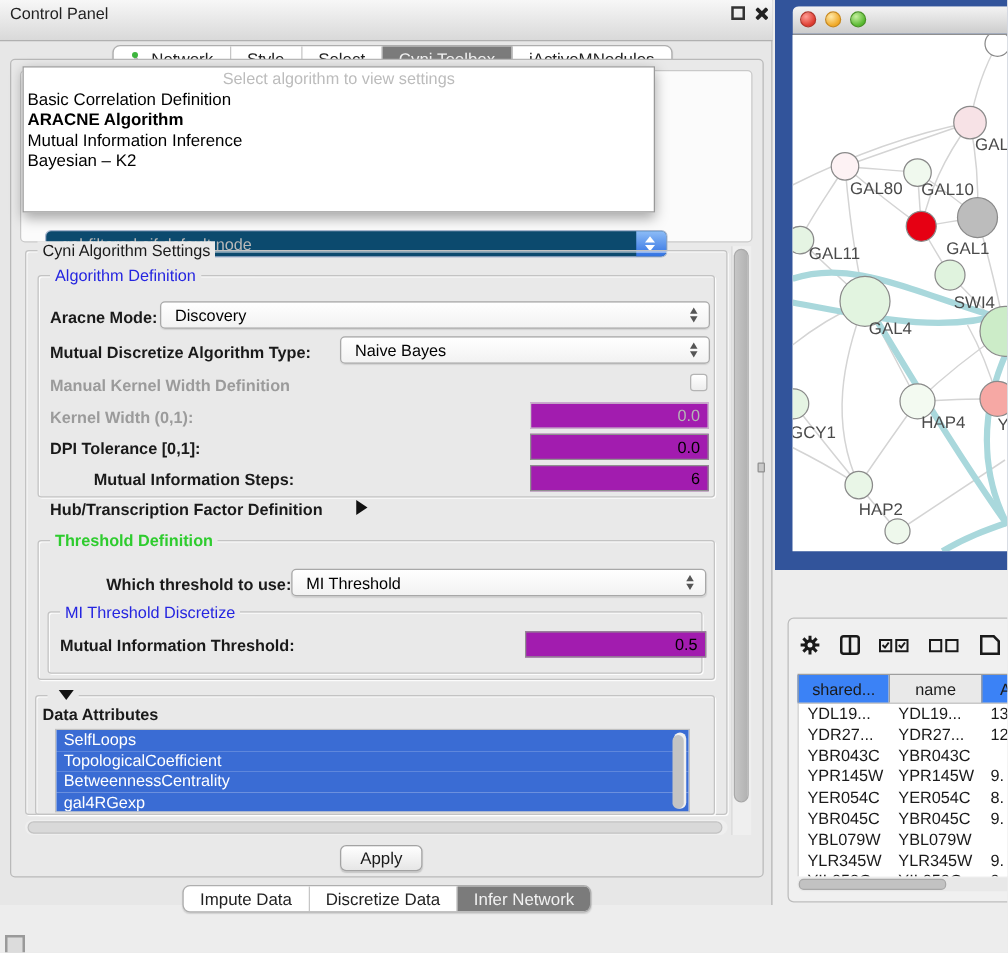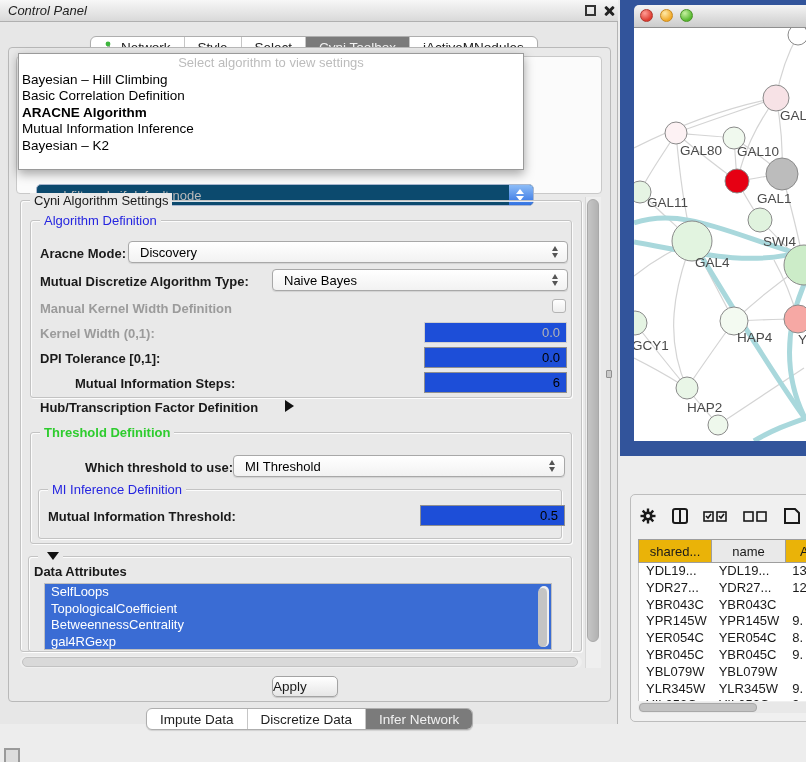--- a/index.html
+++ b/index.html
@@ -4,23 +4,23 @@
 <style>
   * { margin:0; padding:0; box-sizing:border-box; }
   html,body { width:806px; height:762px; overflow:hidden; }
   body { font-family:"Liberation Sans", sans-serif; font-size:13px; background:#ededed; color:#1a1a1a; }
   .stage { position:relative; width:806px; height:762px; background:#ededed; overflow:hidden; }
   .abs { position:absolute; }
 
   
   .cp-window { left:0; top:8; width:618px; height:724px; background:#e7e7e7;
                border-top:1px solid #b5b5b5; border-right:1px solid #b5b5b5; }
-  .cp-titlebar { left:0; top:8; width:618px; height:22px;
+  .cp-titlebar { left:0; top:8; width:618px; height:33px;
                  background:linear-gradient(#f7f7f7,#d9d9d9);
-                 border-bottom:1px solid #b0b0b0;font-style:italic; }
+                 border-bottom:1px solid #b0b0b0; }
   .cp-title { position:absolute; left:8px; top:3px; font-size:13px; color:#222; }
   .float-btn { position:absolute; left:585px; top:5px; width:11px; height:11px; border:2px solid #333; background:transparent; }
   .close-btn { position:absolute; left:602px; top:4px; width:13px; height:13px; }
   .close-btn::before, .close-btn::after { content:""; position:absolute; left:6px; top:1px; width:3px; height:12px; background:#222; border-radius:1px; }
   .close-btn::before { transform:rotate(45deg); }
   .close-btn::after  { transform:rotate(-45deg); }
 
   
   .seg { display:flex; background:#fff; border:1px solid #aeaeae; border-radius:6px; overflow:hidden;
          box-shadow:0 1px 1px rgba(0,0,0,0.12); }
@@ -67,21 +67,21 @@
   .lbl.gray { color:#9b9b9b; }
 
   .combo { position:absolute; background:linear-gradient(#ffffff,#f2f2f2); border:1px solid #a8a8a8;
            border-radius:4px; height:22px; box-shadow:0 1px 1px rgba(0,0,0,.1); }
   .combo .val { position:absolute; left:11px; top:3px; color:#000; }
   .stepper::before { content:""; position:absolute; right:9px; top:4px; border-left:3.5px solid transparent;
            border-right:3.5px solid transparent; border-bottom:5px solid #555; }
   .stepper::after { content:""; position:absolute; right:9px; bottom:4px; border-left:3.5px solid transparent;
            border-right:3.5px solid transparent; border-top:5px solid #555; }
 
-  .field { position:absolute; background:#1d4ed8; border:1px solid #8f8f8f; height:21px;
+  .field { position:absolute; background:#a21caf; border:1px solid #8f8f8f; height:21px;
            text-align:right; padding:2px 6px 0 0; color:#000; }
   .field.disabled { border-color:#cfcfcf; color:#b5b5b5; }
 
   .checkbox { position:absolute; width:14px; height:14px; border:1px solid #b4b4b4; border-radius:3px;
               background:linear-gradient(#ffffff,#ededed); }
 
   .tri-right { display:inline-block; width:0; height:0; border-top:6px solid transparent;
                border-bottom:6px solid transparent; border-left:9px solid #111; }
   .tri-down  { display:inline-block; width:0; height:0; border-left:6px solid transparent;
                border-right:6px solid transparent; border-top:8px solid #111; }
@@ -95,21 +95,21 @@
   .attr-thumb { position:absolute; right:2px; top:2px; width:9px; height:59px; background:#c4c4c4; border-radius:5px; }
 
   
   .v-scroll { left:585px; top:197px; width:16px; height:471px; background:#efefef; border-left:1px solid #d8d8d8; }
   .v-thumb  { left:587px; top:199px; width:12px; height:443px; background:linear-gradient(90deg,#c6c6c6,#b2b2b2);
               border-radius:6px; border:1px solid #a9a9a9; }
   .h-scroll { left:20px; top:656px; width:562px; height:12px; background:#efefef; border-radius:6px; }
   .h-thumb  { left:22px; top:657px; width:556px; height:10px; background:#d9d9d9; border-radius:5px; border:1px solid #c2c2c2; }
 
   .apply-btn { left:272px; top:676px; width:66px; height:21px; border:1px solid #a3a3a3; border-radius:5px;
-               background:linear-gradient(#ffffff,#e6e6e6); text-align:left; line-height:19px; font-size:13.5px;
+               background:linear-gradient(#ffffff,#e6e6e6); text-align:center; line-height:19px; font-size:13.5px;
                box-shadow:0 1px 1px rgba(0,0,0,.15); }
 
   .mini-icon { left:4px; top:748px; width:16px; height:16px; border:2px solid #9a9a9a; background:#dcdcdc; }
   .splitter-grip { left:606px; top:370px; width:6px; height:8px; background:#c9c9c9; border:1px solid #909090; border-radius:1px; }
 
   
   .net-frame { left:620px; top:0; width:186px; height:456px; background:#32549b; }
   .net-titlebar { left:634px; top:5px; width:172px; height:23px; background:linear-gradient(#f4f4f4,#cccccc);
                   border-bottom:1px solid #8f8f8f; border-top-left-radius:5px; }
   .light { position:absolute; top:4px; width:13px; height:13px; border-radius:50%; }
@@ -120,21 +120,21 @@
 
   
   .tp-band { left:622px; top:458px; width:184px; height:32px; background:#e9e9e9; }
   .tp-title { position:absolute; left:15px; top:9px; font-size:13.5px; color:#222; }
   .tp-container { left:630px; top:494px; width:200px; height:228px; background:#f0f0f0;
                   border:1px solid #bdbdbd; border-radius:5px; }
   .tp-toolbar { position:absolute; left:8px; top:8px; height:26px; display:flex; align-items:center; gap:14px; }
   .tp-grid { position:absolute; left:7px; top:44px; width:220px; }
   .tp-header { display:flex; border-top:1px solid #9e9e9e; border-bottom:1px solid #9e9e9e; height:24px; }
   .tp-hcell { border-left:1px solid #9e9e9e; font-size:13px; display:flex; align-items:center; justify-content:center; }
-  .tp-hcell.blue { background:#eab308; }
+  .tp-hcell.blue { background:#3b82f6; }
   .tp-hcell.gray { background:#e9e9e9; }
   .tp-rows { height:138px; overflow:hidden; background:#fff; border-left:1px solid #c9c9c9; }
   .tp-row { display:flex; height:16.8px; line-height:16.8px; font-size:13px; background:#fff; }
   .tp-cell { white-space:nowrap; overflow:hidden; padding-left:7px; }
   .tp-hscroll { position:absolute; left:7px; top:207px; width:172px; height:11px; background:#e8e8e8; border-radius:5px; }
   .tp-hthumb { position:absolute; left:1px; top:1px; width:118px; height:9px; background:#c2c2c2; border:1px solid #a8a8a8; border-radius:4px; }
 
   .icon-svg { display:block; }
 </style>
 </head>
@@ -213,21 +213,21 @@
   <span class="abs tri-right" style="left:285px; top:400px;"></span>
 
   <div class="abs group" style="left:30px; top:432px; width:542px; height:112px;">
     <span class="group-title t-green">Threshold Definition</span>
   </div>
   <span class="lbl" style="left:85px; top:460px;">Which threshold to use:</span>
   <div class="combo stepper" style="left:233px; top:455px; width:332px;">
     <span class="val">MI Threshold</span>
   </div>
   <div class="abs group" style="left:38px; top:489px; width:524px; height:50px;">
-    <span class="group-title t-blue">MI Inference Definition</span>
+    <span class="group-title t-blue">MI Threshold Discretize</span>
   </div>
   <span class="lbl" style="left:48px; top:509px;">Mutual Information Threshold:</span>
   <div class="field" style="left:420px; top:505px; width:145px;">0.5</div>
 
   <div class="abs group" style="left:28px; top:556px; width:544px; height:96px;">
     <span class="group-title t-black">
       <span class="tri-down" style="margin-left:5px; vertical-align:1px;"></span>
     </span>
   </div>
   <span class="lbl" style="left:34px; top:564px;">Data Attributes</span>
@@ -258,21 +258,20 @@
       <span>Discretize Data</span>
     </div>
     <div class="seg-item selected">
       <span>Infer Network</span>
     </div>
   </div>
 
   <div class="abs algo-popup">
     <div class="algo-prompt">Select algorithm to view settings</div>
     <div id="algo-items">
-        <div class="algo-item">Bayesian – Hill Climbing</div>
         <div class="algo-item">Basic Correlation Definition</div>
         <div class="algo-item bold">ARACNE Algorithm</div>
         <div class="algo-item">Mutual Information Inference</div>
         <div class="algo-item">Bayesian – K2</div>
       </div>
   </div>
 
   <div class="abs mini-icon"></div>
   <div class="abs splitter-grip"></div>
 

